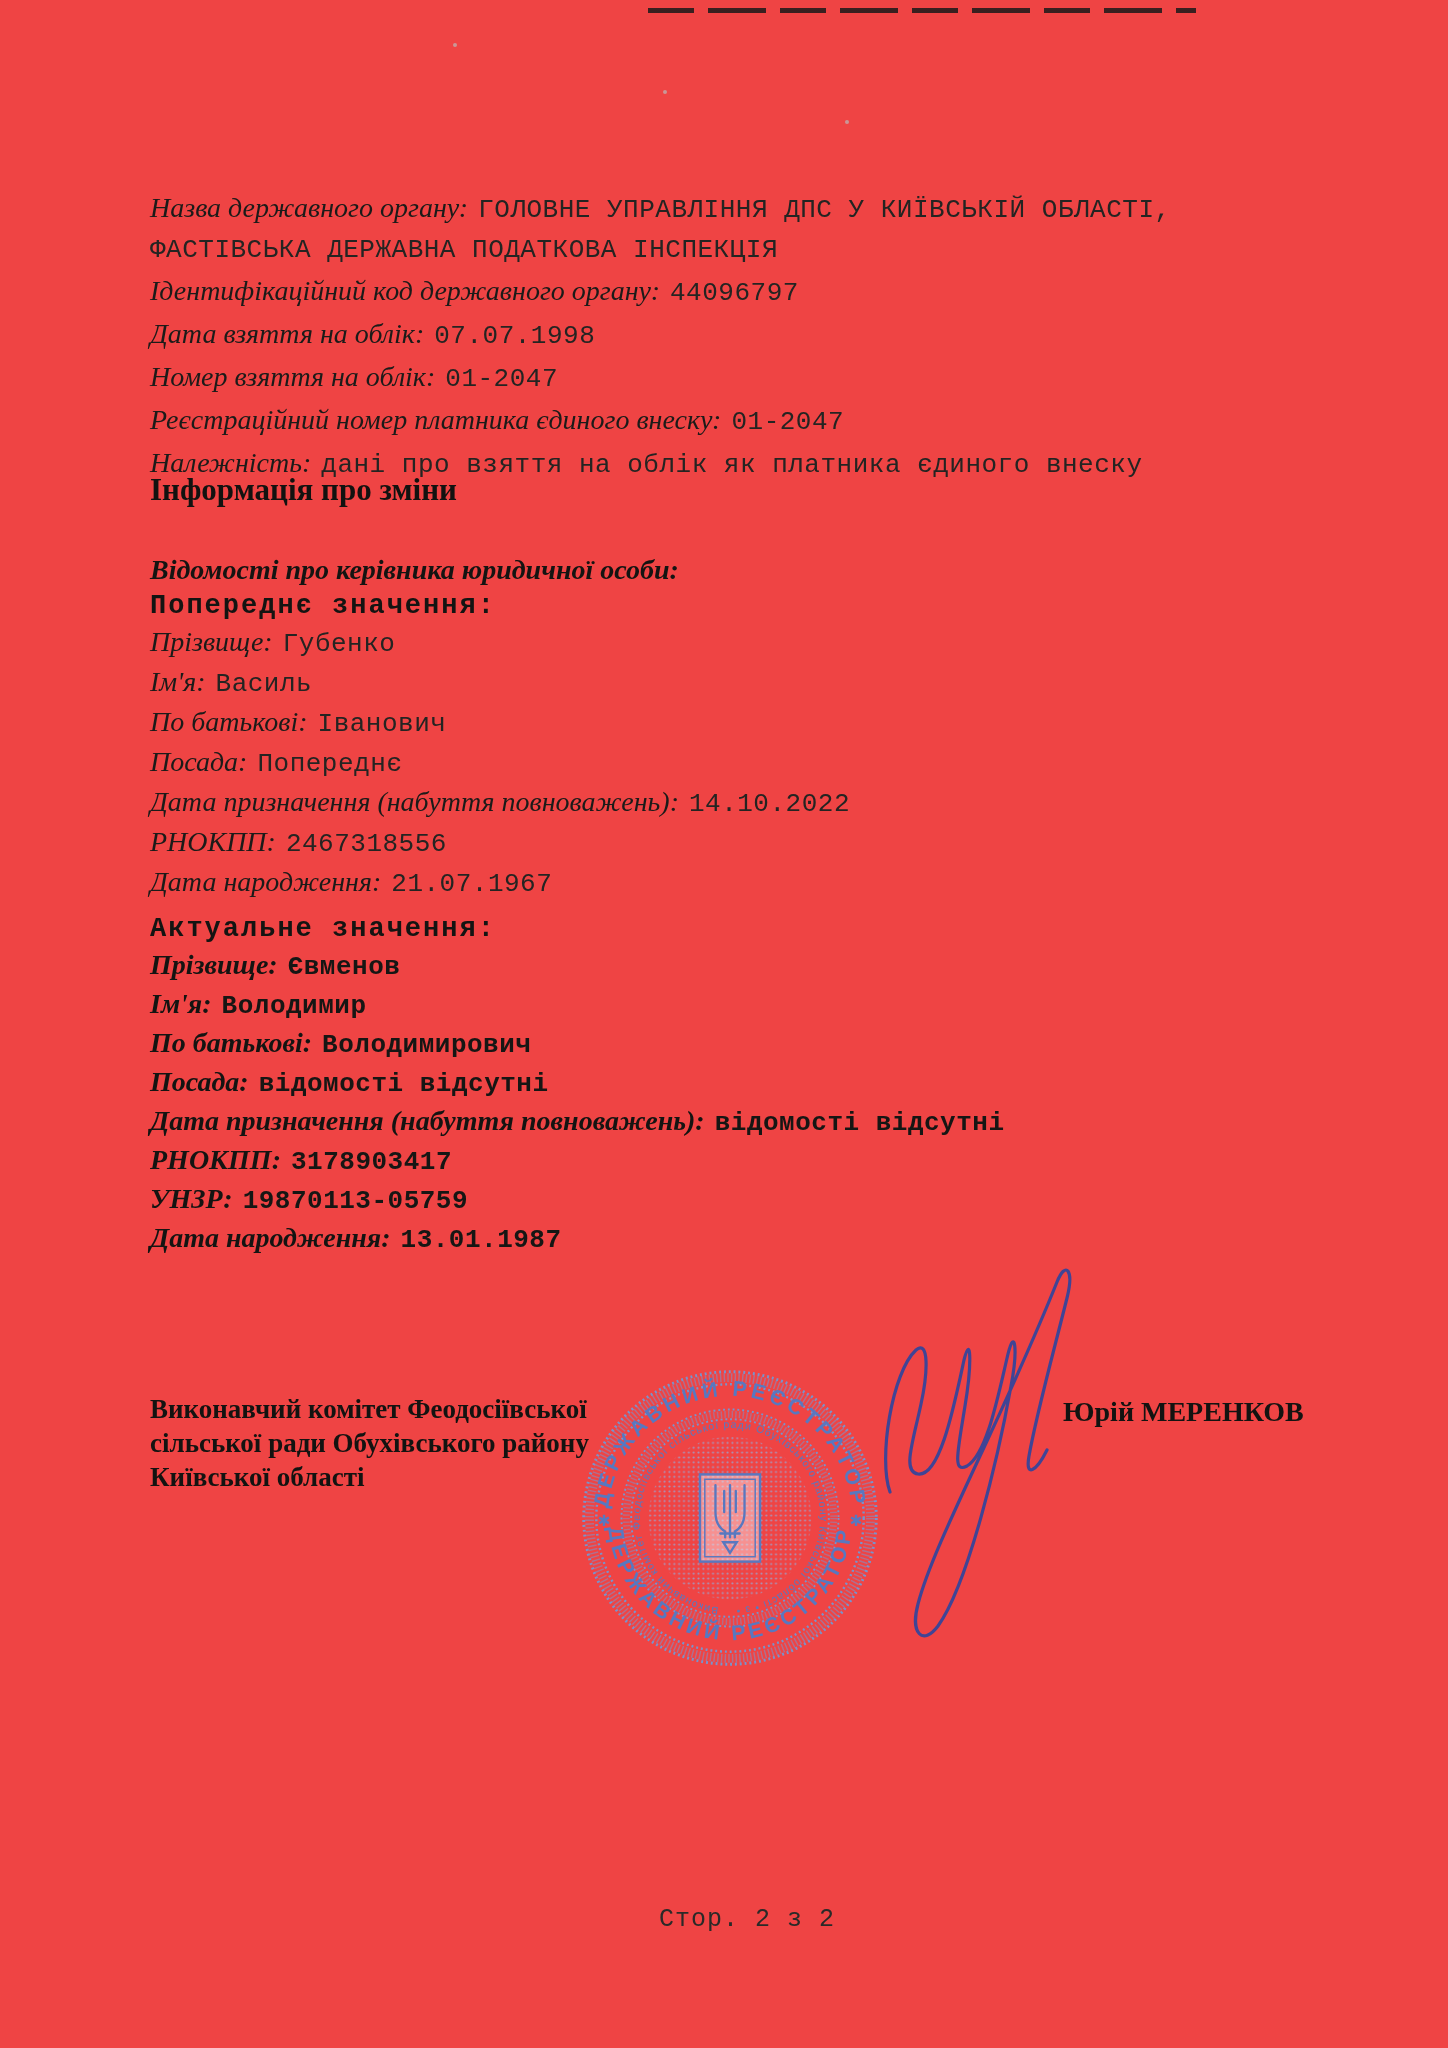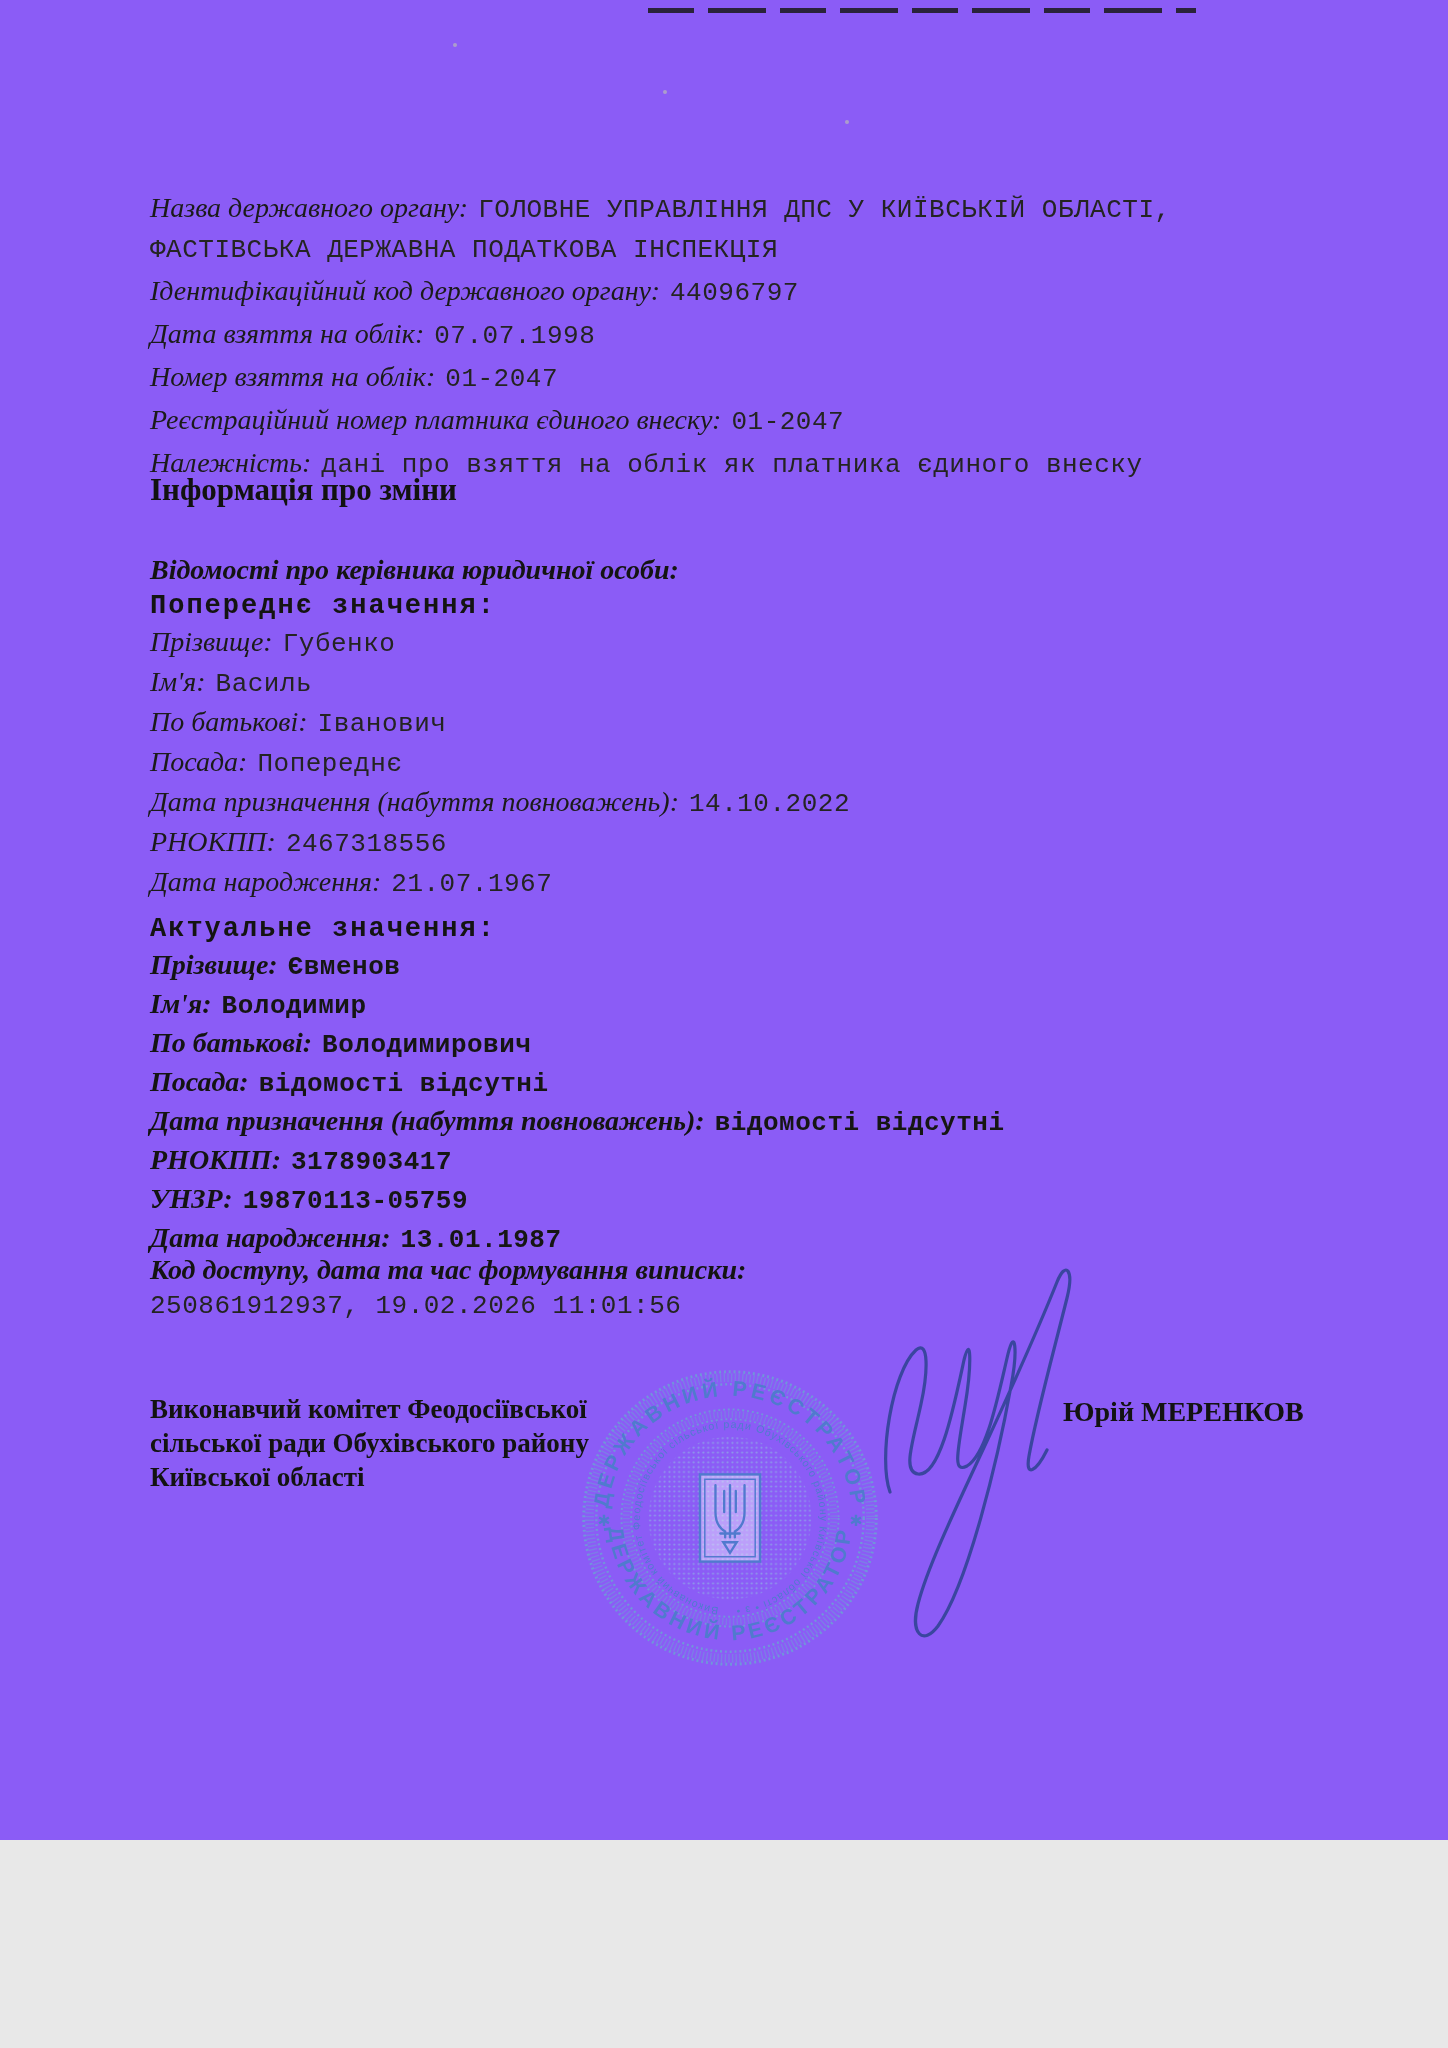--- a/index.html
+++ b/index.html
@@ -1,19 +1,19 @@
 <!DOCTYPE html>
 <html lang="uk"><head>
 <meta charset="utf-8">
 <style>
   html,body{margin:0;padding:0;background:#e8e8e8;}
   .page{
     position:relative;
-    width:1448px;height:1840px;
-    background:#8b5cf6;
+    width:1448px;height:2048px;
+    background:#ef4444;
     overflow:hidden;
     font-family:"Liberation Serif", serif;
     color:#1d1d1b;
   }
   .abs{position:absolute;}
   
   .scan-line{
     top:8px;left:648px;width:548px;height:5px;
     background:repeating-linear-gradient(90deg,#191919 0 46px,transparent 46px 60px,#191919 60px 118px,transparent 118px 132px);
     opacity:.85;
@@ -124,24 +124,20 @@
       <span class="lbl-bi">РНОКПП:</span><span class="val-mb">3178903417</span>
     </div>
     <div class="line">
       <span class="lbl-bi">УНЗР:</span><span class="val-mb">19870113-05759</span>
     </div>
     <div class="line">
       <span class="lbl-bi">Дата народження:</span><span class="val-mb">13.01.1987</span>
     </div>
   </div>
 
-  <div class="abs access-block">
-    <div class="line lbl-bi">Код доступу, дата та час формування виписки:</div>
-    <div class="line val-m" style="margin-left:0;">250861912937, 19.02.2026 11:01:56</div>
-  </div>
 
   <div class="abs authority">
     <div class="line">Виконавчий комітет Феодосіївської</div>
     <div class="line">сільської ради Обухівського району</div>
     <div class="line">Київської області</div>
   </div>
 
   <div class="abs registrar-name">Юрій МЕРЕНКОВ</div>
 
   <div class="abs stamp-wrap">

